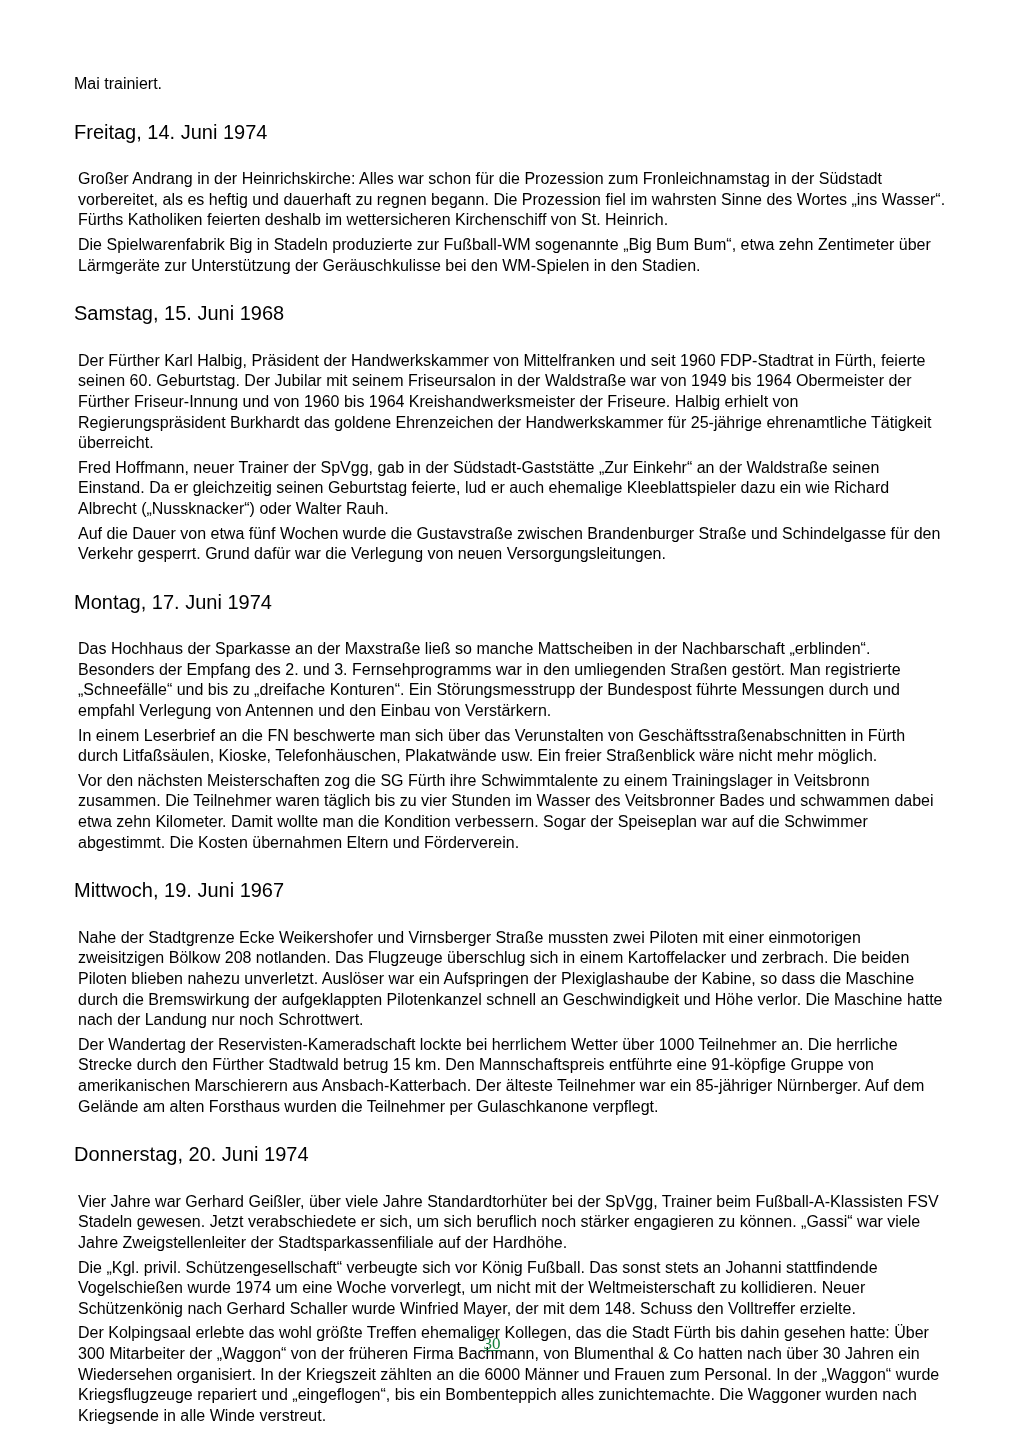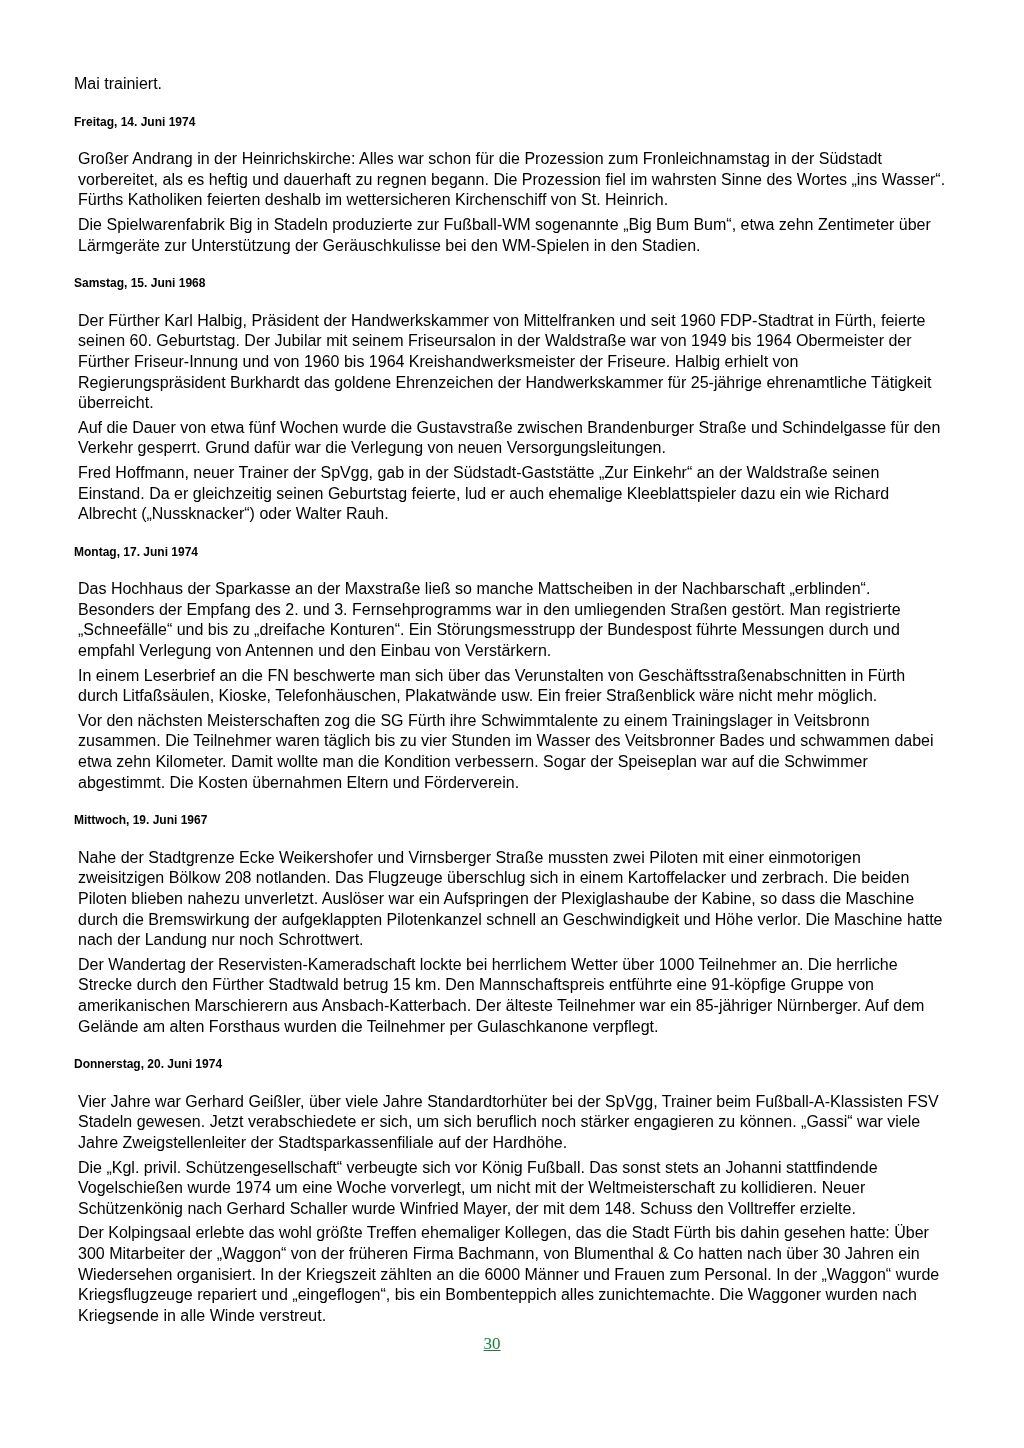--- a/index.html
+++ b/index.html
@@ -21,23 +21,23 @@
   .content {
     position: absolute;
     top: 74px;
     left: 74px;
     width: 878px;
   }
   .intro-line {
     margin: 0;
   }
   .heading {
-    font-size: 12px;
-    font-weight: bold;
-    margin: 17px 0;
+    font-size: 20px;
+    font-weight: normal;
+    margin: 27px 0;
   }
   .block {
     margin: 4px;
   }
   .page-number {
     position: absolute;
     top: 1334px;
     left: 0;
     width: 100%;
     text-align: center;
@@ -52,22 +52,22 @@
 
 <div class="page">
   <div class="content">
     <p class="intro-line">Mai trainiert.</p>
     <div id="sections">
         <h2 class="heading">Freitag, 14. Juni 1974</h2>
         <p class="block">Großer Andrang in der Heinrichskirche: Alles war schon für die Prozession zum Fronleichnamstag in der Südstadt vorbereitet, als es heftig und dauerhaft zu regnen begann. Die Prozession fiel im wahrsten Sinne des Wortes „ins Wasser“. Fürths Katholiken feierten deshalb im wettersicheren Kirchenschiff von St. Heinrich.</p>
         <p class="block">Die Spielwarenfabrik Big in Stadeln produzierte zur Fußball-WM sogenannte „Big Bum Bum“, etwa zehn Zentimeter über Lärmgeräte zur Unterstützung der Geräuschkulisse bei den WM-Spielen in den Stadien.</p>
         <h2 class="heading">Samstag, 15. Juni 1968</h2>
         <p class="block">Der Fürther Karl Halbig, Präsident der Handwerkskammer von Mittelfranken und seit 1960 FDP-Stadtrat in Fürth, feierte seinen 60. Geburtstag. Der Jubilar mit seinem Friseursalon in der Waldstraße war von 1949 bis 1964 Obermeister der Fürther Friseur-Innung und von 1960 bis 1964 Kreishandwerksmeister der Friseure. Halbig erhielt von Regierungspräsident Burkhardt das goldene Ehrenzeichen der Handwerkskammer für 25-jährige ehrenamtliche Tätigkeit überreicht.</p>
+        <p class="block">Fred Hoffmann, neuer Trainer der SpVgg, gab in der Südstadt-Gaststätte „Zur Einkehr“ an der Waldstraße seinen Einstand. Da er gleichzeitig seinen Geburtstag feierte, lud er auch ehemalige Kleeblattspieler dazu ein wie Richard Albrecht („Nussknacker“) oder Walter Rauh.</p>
         <p class="block">Auf die Dauer von etwa fünf Wochen wurde die Gustavstraße zwischen Brandenburger Straße und Schindelgasse für den Verkehr gesperrt. Grund dafür war die Verlegung von neuen Versorgungsleitungen.</p>
-        <p class="block">Fred Hoffmann, neuer Trainer der SpVgg, gab in der Südstadt-Gaststätte „Zur Einkehr“ an der Waldstraße seinen Einstand. Da er gleichzeitig seinen Geburtstag feierte, lud er auch ehemalige Kleeblattspieler dazu ein wie Richard Albrecht („Nussknacker“) oder Walter Rauh.</p>
         <h2 class="heading">Montag, 17. Juni 1974</h2>
         <p class="block">Das Hochhaus der Sparkasse an der Maxstraße ließ so manche Mattscheiben in der Nachbarschaft „erblinden“. Besonders der Empfang des 2. und 3. Fernsehprogramms war in den umliegenden Straßen gestört. Man registrierte „Schneefälle“ und bis zu „dreifache Konturen“. Ein Störungsmesstrupp der Bundespost führte Messungen durch und empfahl Verlegung von Antennen und den Einbau von Verstärkern.</p>
         <p class="block">In einem Leserbrief an die FN beschwerte man sich über das Verunstalten von Geschäftsstraßenabschnitten in Fürth durch Litfaßsäulen, Kioske, Telefonhäuschen, Plakatwände usw. Ein freier Straßenblick wäre nicht mehr möglich.</p>
         <p class="block">Vor den nächsten Meisterschaften zog die SG Fürth ihre Schwimmtalente zu einem Trainingslager in Veitsbronn zusammen. Die Teilnehmer waren täglich bis zu vier Stunden im Wasser des Veitsbronner Bades und schwammen dabei etwa zehn Kilometer. Damit wollte man die Kondition verbessern. Sogar der Speiseplan war auf die Schwimmer abgestimmt. Die Kosten übernahmen Eltern und Förderverein.</p>
         <h2 class="heading">Mittwoch, 19. Juni 1967</h2>
         <p class="block">Nahe der Stadtgrenze Ecke Weikershofer und Virnsberger Straße mussten zwei Piloten mit einer einmotorigen zweisitzigen Bölkow 208 notlanden. Das Flugzeuge überschlug sich in einem Kartoffelacker und zerbrach. Die beiden Piloten blieben nahezu unverletzt. Auslöser war ein Aufspringen der Plexiglashaube der Kabine, so dass die Maschine durch die Bremswirkung der aufgeklappten Pilotenkanzel schnell an Geschwindigkeit und Höhe verlor. Die Maschine hatte nach der Landung nur noch Schrottwert.</p>
         <p class="block">Der Wandertag der Reservisten-Kameradschaft lockte bei herrlichem Wetter über 1000 Teilnehmer an. Die herrliche Strecke durch den Fürther Stadtwald betrug 15 km. Den Mannschaftspreis entführte eine 91-köpfige Gruppe von amerikanischen Marschierern aus Ansbach-Katterbach. Der älteste Teilnehmer war ein 85-jähriger Nürnberger. Auf dem Gelände am alten Forsthaus wurden die Teilnehmer per Gulaschkanone verpflegt.</p>
         <h2 class="heading">Donnerstag, 20. Juni 1974</h2>
         <p class="block">Vier Jahre war Gerhard Geißler, über viele Jahre Standardtorhüter bei der SpVgg, Trainer beim Fußball-A-Klassisten FSV Stadeln gewesen. Jetzt verabschiedete er sich, um sich beruflich noch stärker engagieren zu können. „Gassi“ war viele Jahre Zweigstellenleiter der Stadtsparkassenfiliale auf der Hardhöhe.</p>
         <p class="block">Die „Kgl. privil. Schützengesellschaft“ verbeugte sich vor König Fußball. Das sonst stets an Johanni stattfindende Vogelschießen wurde 1974 um eine Woche vorverlegt, um nicht mit der Weltmeisterschaft zu kollidieren. Neuer Schützenkönig nach Gerhard Schaller wurde Winfried Mayer, der mit dem 148. Schuss den Volltreffer erzielte.</p>

